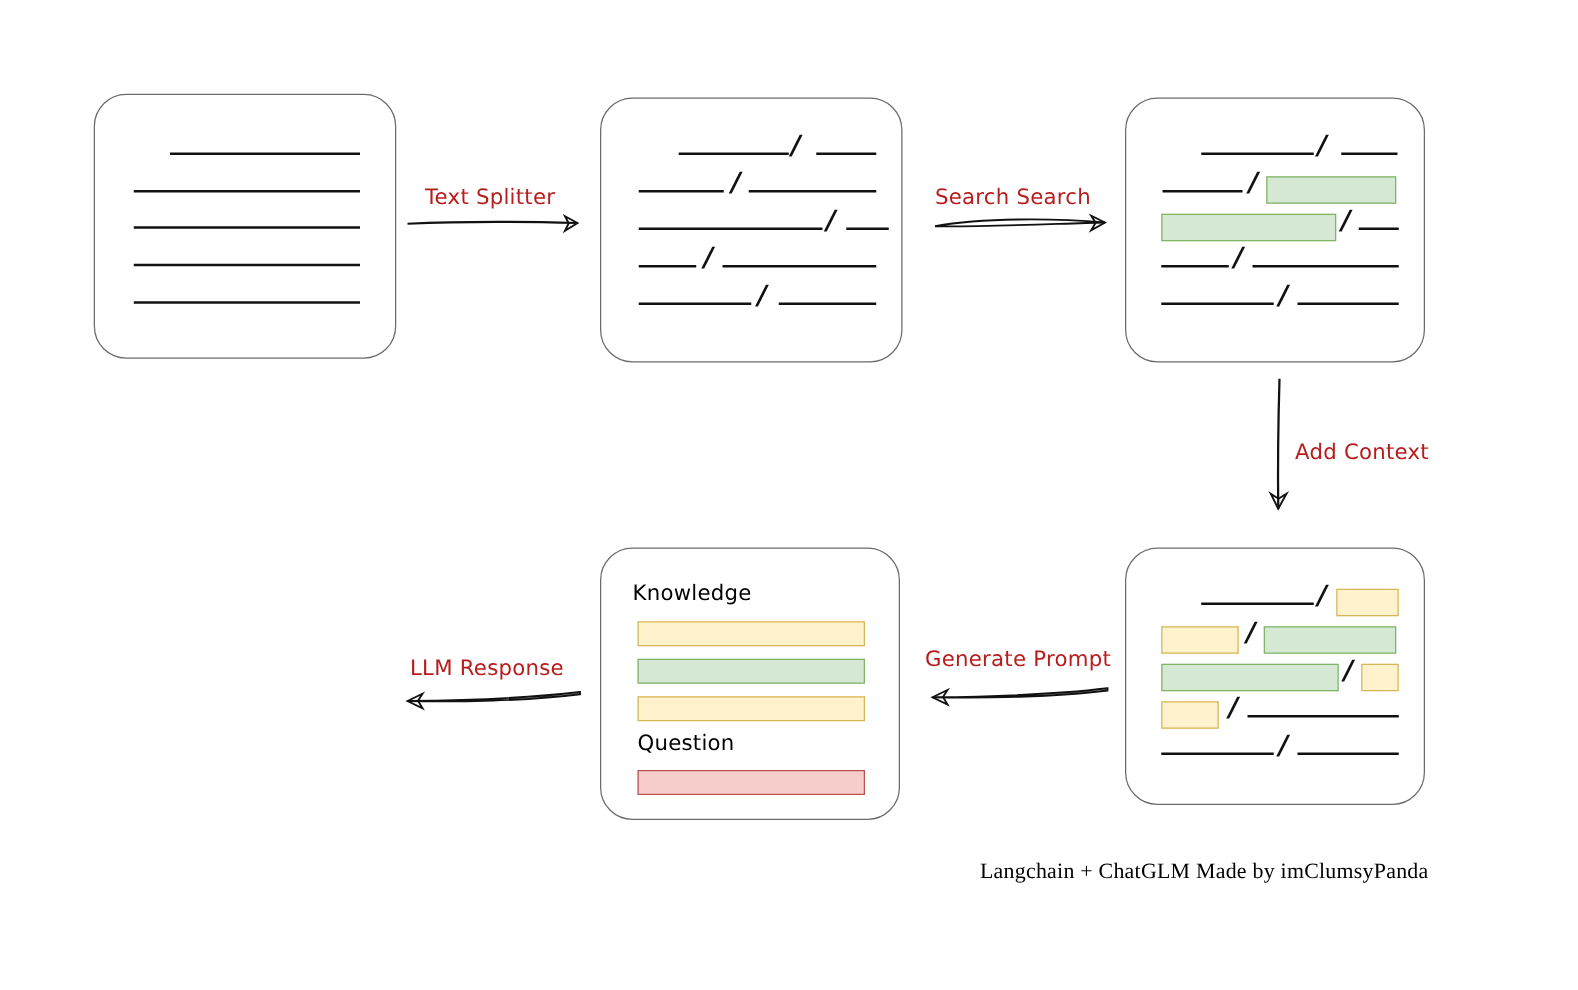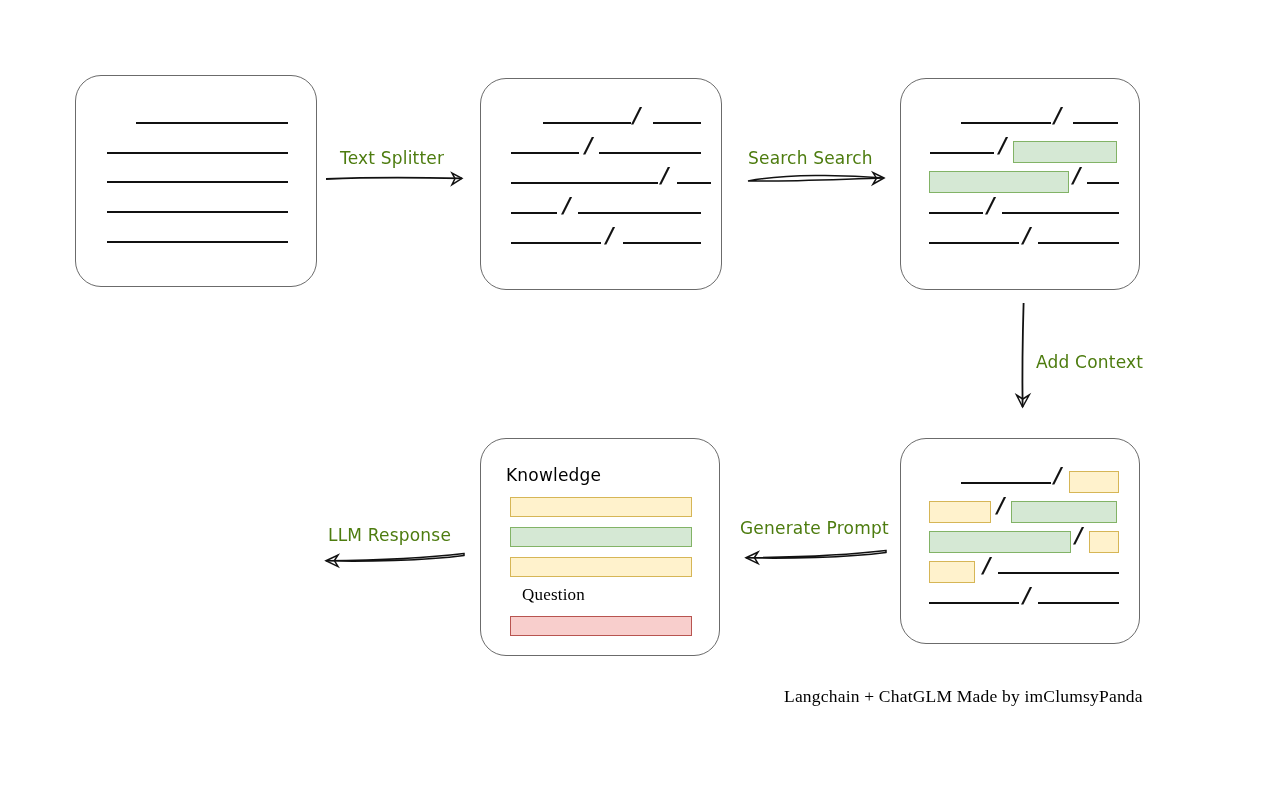--- a/index.html
+++ b/index.html
@@ -62,21 +62,21 @@
     position: absolute;
     box-sizing: border-box;
     border-width: 1.6px;
     border-style: solid;
     height: 20px;
   }
   .edge-label {
     position: absolute;
     font-size: 17px;
     white-space: nowrap;
-    color: #4d7c0f;
+    color: #b91c1c;
     letter-spacing: .2px;
   }
   .footer {
     position: absolute;
     font-size: 17.5px;
     white-space: nowrap;
     color: #000000;
     letter-spacing: .2px;
   }
   svg.arrow {
@@ -192,21 +192,21 @@
   <svg class="arrow" style="left:738px; top:545px; width:150px; height:22px;" viewBox="0 0 150 22">
     <path d="M148 5.6 C 108 10.4, 48 12.4, 8 12.8 C 48 13.8, 108 12.6, 148 7.4 Z" stroke-width="1.5" fill="#111111"></path>
     <path d="M8 12.8 L 20 7 L 16.4 12.6 L 20 18.6 Z" stroke-width="1.5" fill="none"></path>
   </svg>
 
   <div class="node" style="left:480px; top:438px; width:240px; height:218px;">
     <div class="node-label" style="left:25px; top:26px;text-align:right;">Knowledge</div>
     <div class="bar" style="left:29px; top:58px; width:182px; background:#fff2cc; border-color:#d6b656;"></div>
     <div class="bar" style="left:29px; top:88px; width:182px; background:#d5e8d4; border-color:#82b366;"></div>
     <div class="bar" style="left:29px; top:118px; width:182px; background:#fff2cc; border-color:#d6b656;"></div>
-    <div class="node-label" style="left:41px; top:146px;font-family:Liberation Serif, serif;">Question</div>
+    <div class="node-label" style="left:29px; top:146px;">Question</div>
     <div class="bar" style="left:29px; top:177px; width:182px; background:#f8cecc; border-color:#b85450;"></div>
   </div>
 
   <div class="edge-label" style="left:328px; top:525px;">LLM Response</div>
   <svg class="arrow" style="left:318px; top:548px; width:148px; height:22px;" viewBox="0 0 148 22">
     <path d="M146 5.6 C 106 10.4, 46 12.4, 8 12.8 C 46 13.8, 106 12.6, 146 7.4 Z" stroke-width="1.5" fill="#111111"></path>
     <path d="M8 12.8 L 20 7 L 16.4 12.6 L 20 18.6 Z" stroke-width="1.5" fill="none"></path>
   </svg>
 
 

